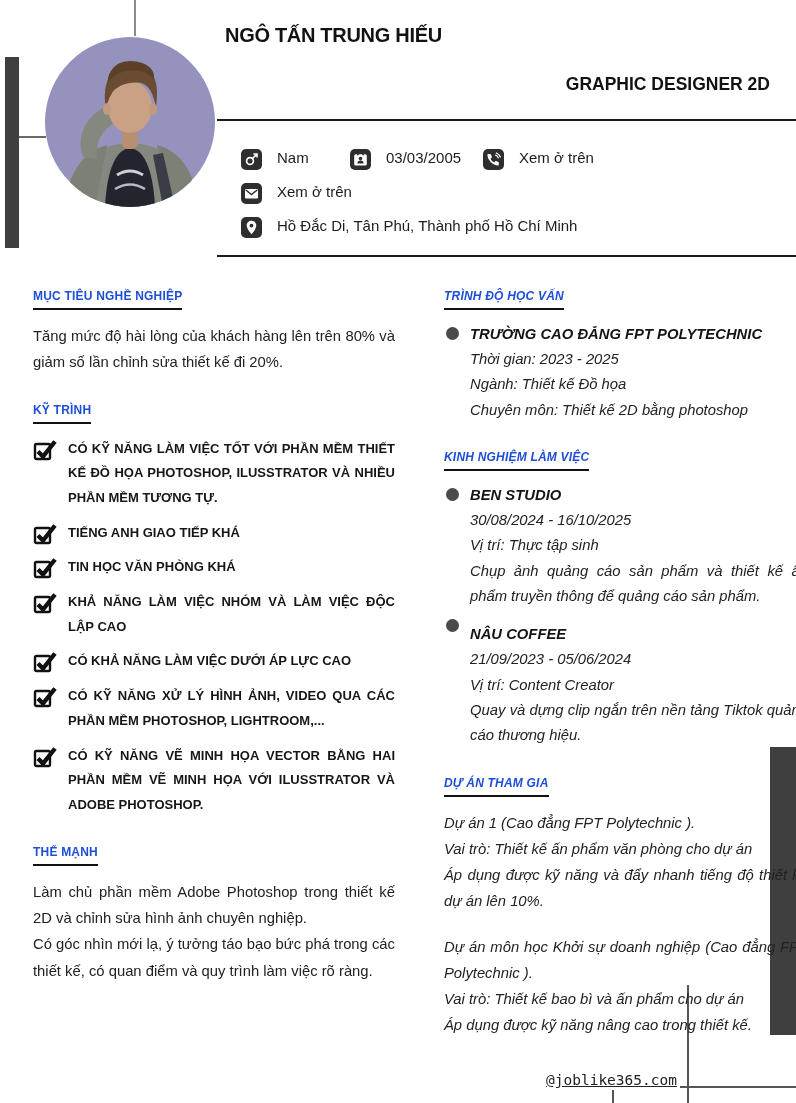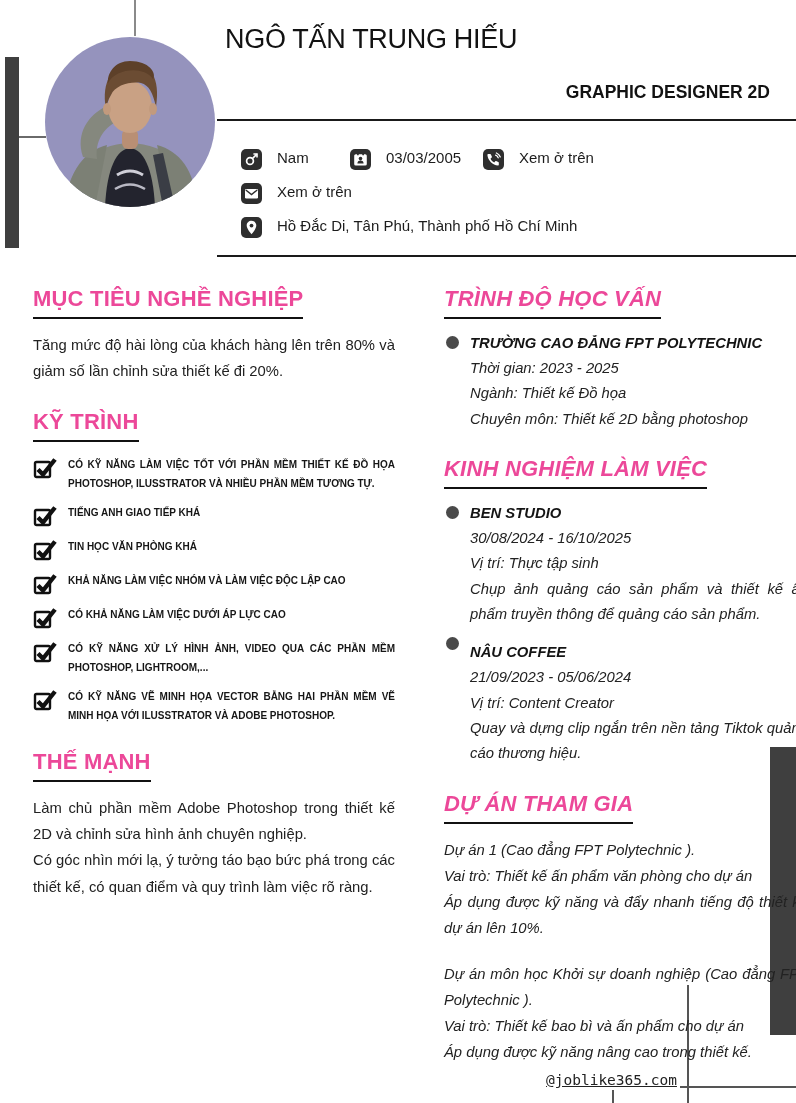--- a/index.html
+++ b/index.html
@@ -16,46 +16,46 @@
   .rule-contact{left:217px;top:255px;width:579px;height:2px;background:#1a1a1a;}
   .vline-br1{left:687px;top:985px;width:2px;height:118px;background:#555;}
   .hline-br{left:680px;top:1086px;width:116px;height:2px;background:#555;}
   .vline-br2{left:612px;top:1090px;width:2px;height:13px;background:#555;}
 
   
   .photo{position:absolute;left:45px;top:37px;width:170px;height:170px;border-radius:50%;overflow:hidden;}
 
   
   .header{position:absolute;left:225px;top:24px;width:545px;}
-  .name{font-size:27px;font-weight:normal;letter-spacing:-0.3px;color:#121212;}
+  .name{font-size:20px;font-weight:bold;letter-spacing:-0.3px;color:#121212;}
   .job-title{margin-top:27px;text-align:right;font-size:17.5px;font-weight:bold;color:#121212;}
 
   
   .contact{position:absolute;left:241px;top:142px;width:545px;font-size:15px;}
   .c-row{display:flex;align-items:center;height:34px;}
   .c-item{display:flex;align-items:flex-start;}
   .c-item .txt{margin-left:15px;}
   .c-item.w1{width:109px;}
   .c-item.w2{width:133px;}
   .cicon{width:21px;height:21px;flex:0 0 21px;}
 
   
   .col{position:absolute;top:286px;width:362px;}
   .col-left{left:33px;}
   .col-right{left:444px;width:364px;font-style:italic;}
 
-  h2.sec{font-size:22px;font-weight:bold;color:#ec4899;margin:0 0 13px 0;display:inline-block;
+  h2.sec{font-size:12px;font-weight:bold;color:#1d4ed8;margin:0 0 13px 0;display:inline-block;
          border-bottom:2.5px solid #111;padding-bottom:5px;letter-spacing:0.2px;}
   .section{margin-bottom:24px;}
   .body-text{font-size:14.8px;line-height:1.78;text-align:justify;color:#222;}
 
   
   .skill{display:flex;margin-bottom:10px;}
   .skill .box{flex:0 0 24px;margin-right:11px;margin-top:2px;}
-  .skill .txt{font-size:10px;font-weight:bold;line-height:1.9;text-align:justify;color:#161616;}
+  .skill .txt{font-size:13px;font-weight:bold;line-height:1.9;text-align:justify;color:#161616;}
 
   
   .entry{position:relative;padding-left:26px;margin-bottom:14px;}
   .bullet{position:absolute;left:2px;top:4px;width:13px;height:13px;border-radius:50%;background:#4a4a4a;}
   .entry .ttl{font-size:14.8px;font-weight:bold;color:#141414;line-height:1.6;}
   .entry .ln{font-size:14.8px;line-height:1.72;color:#222;text-align:justify;}
 
   .proj{margin-bottom:20px;}
   .proj .ln{font-size:14.8px;line-height:1.76;color:#222;text-align:justify;}
 

